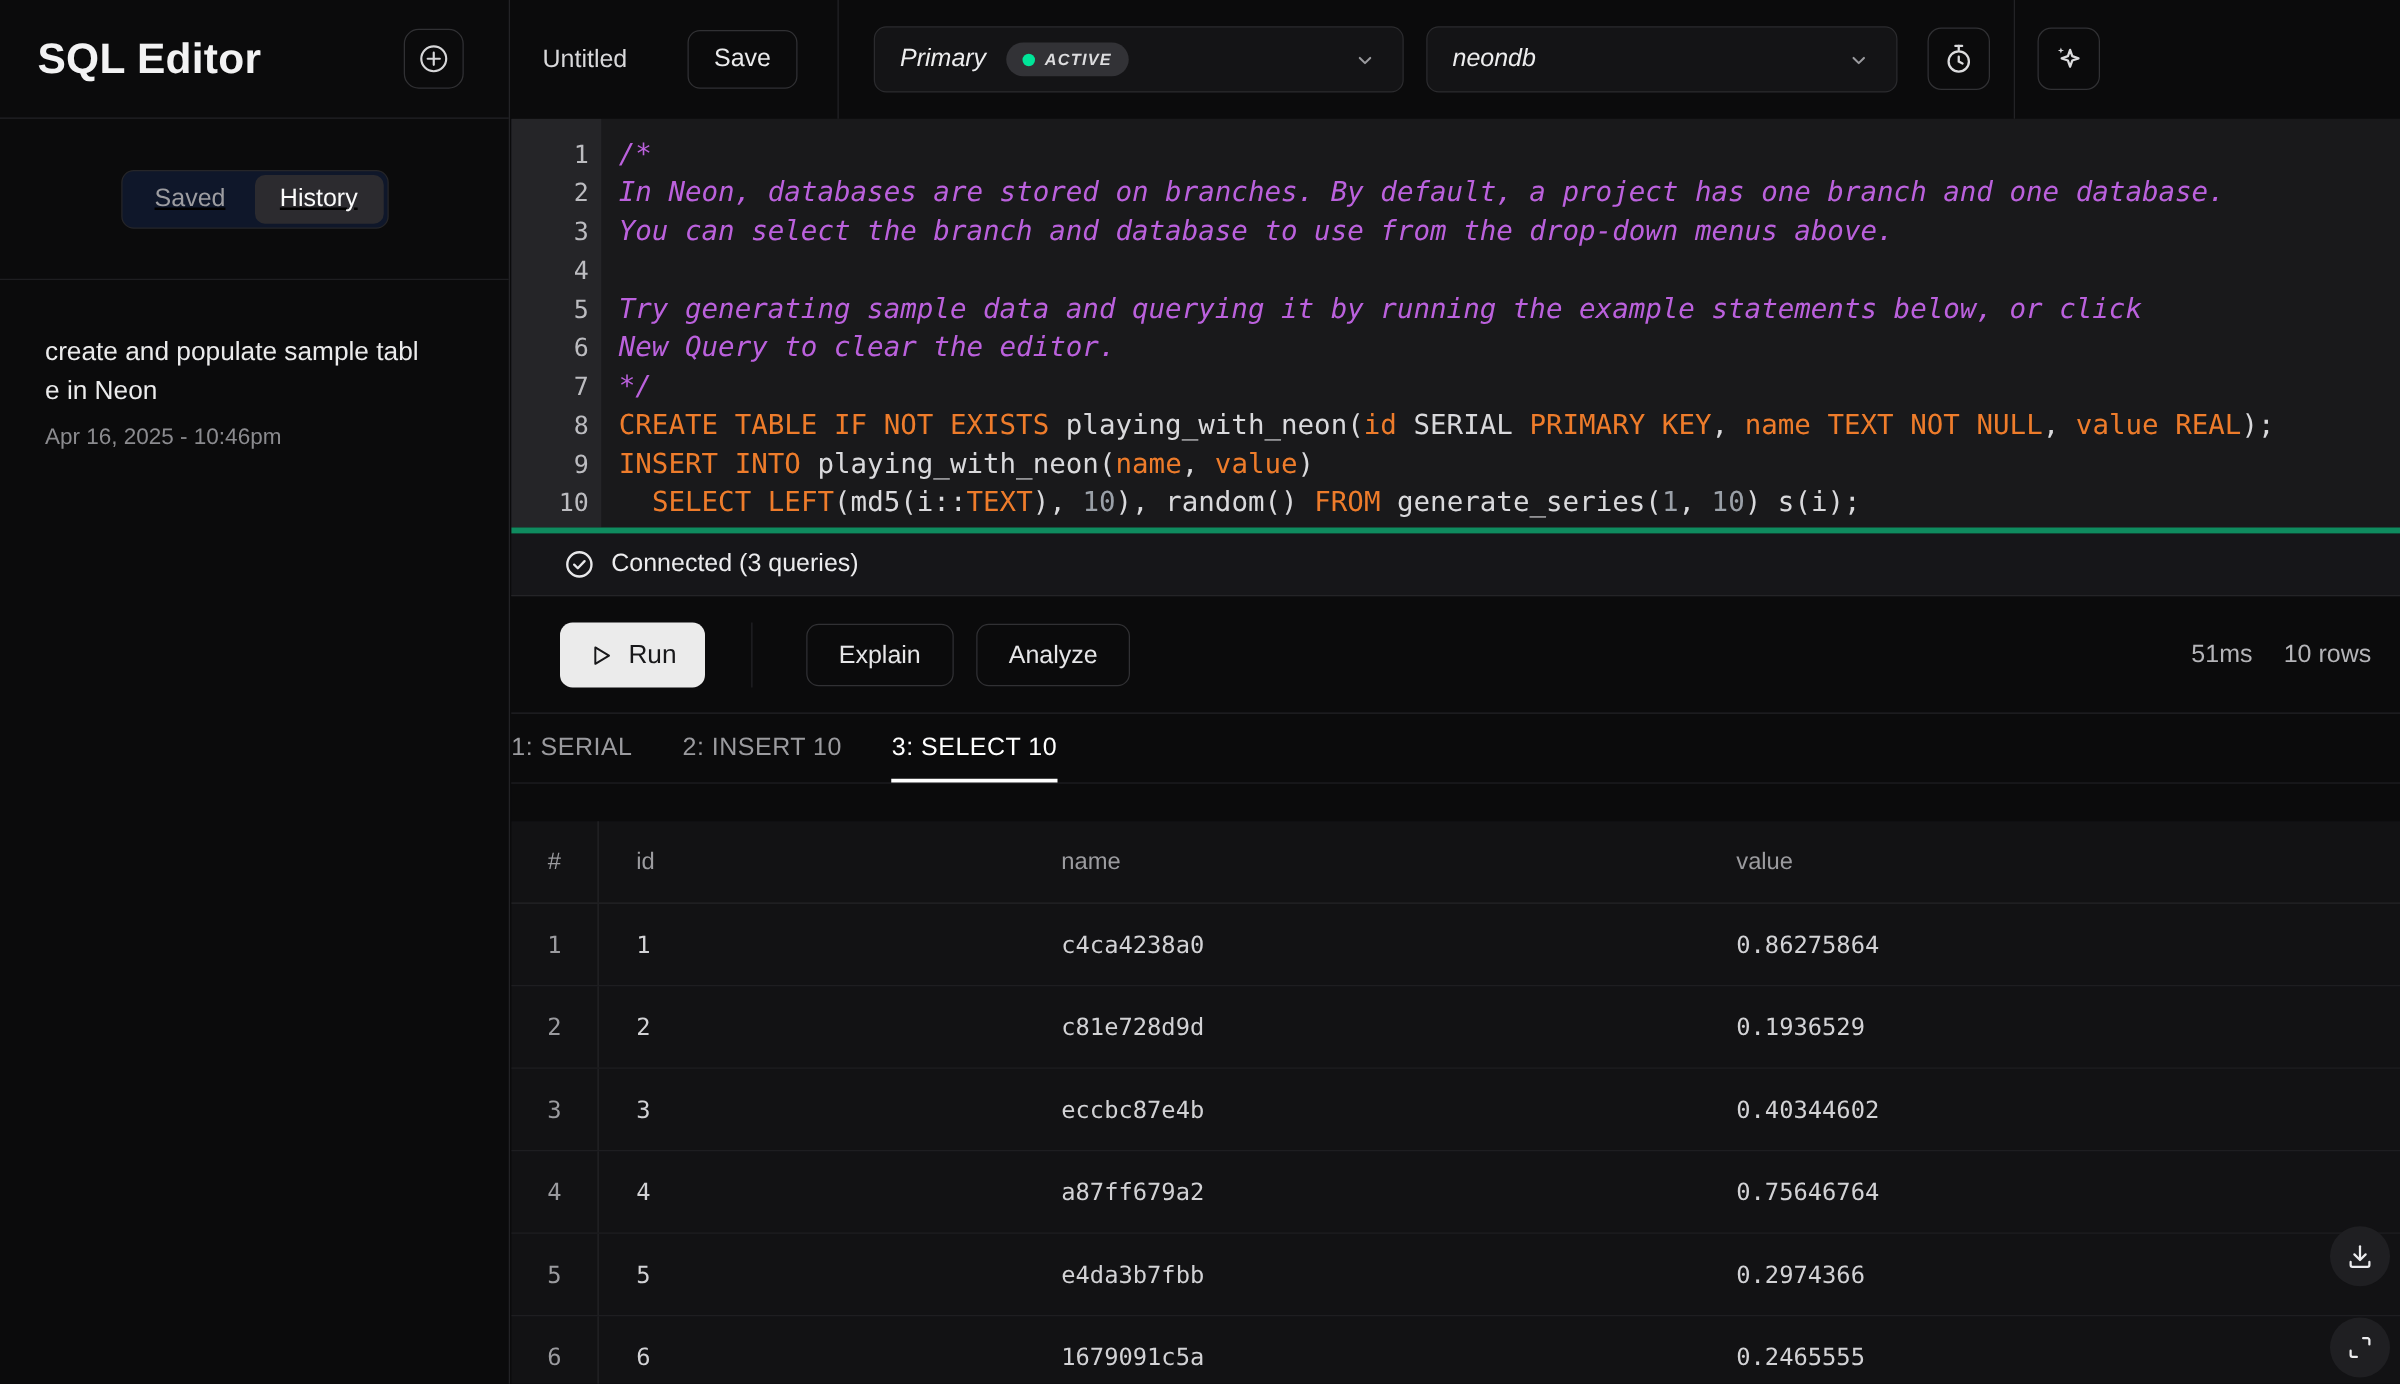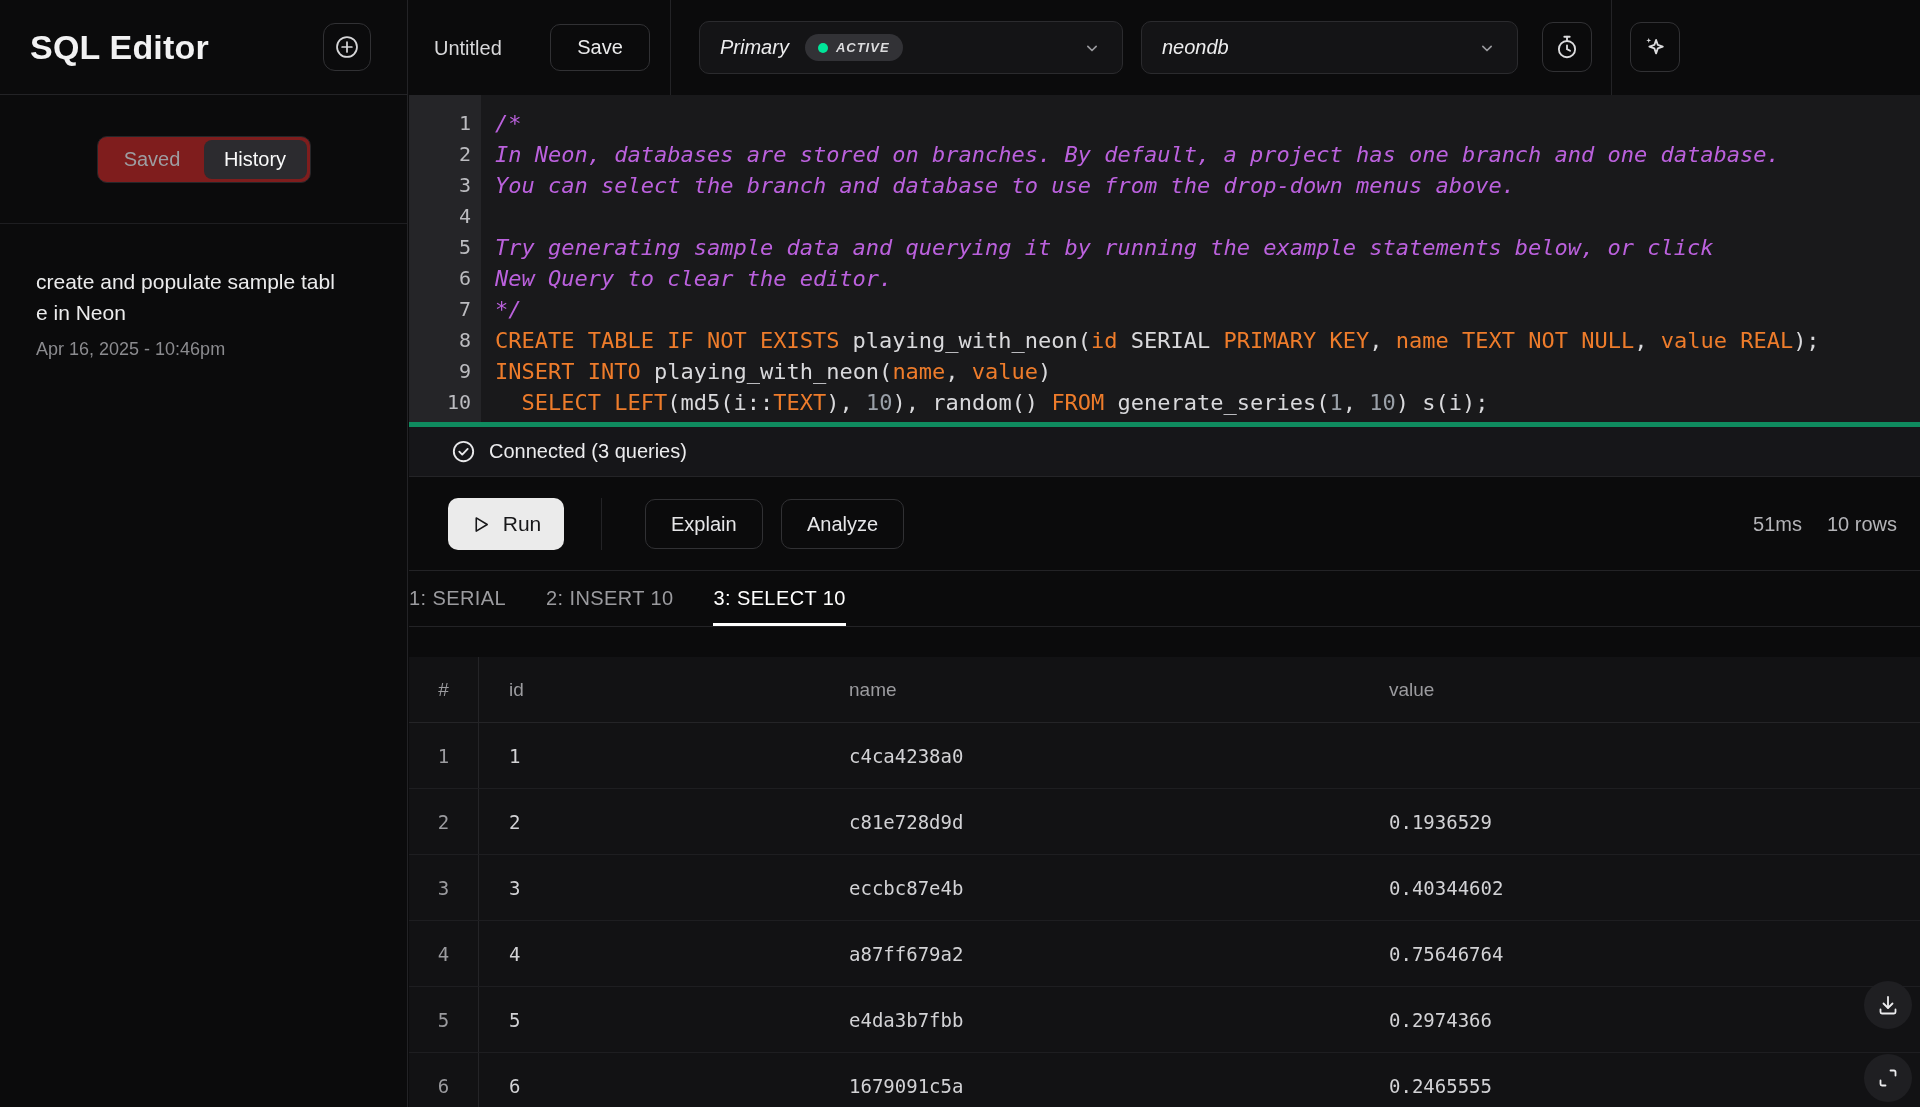--- a/index.html
+++ b/index.html
@@ -9,38 +9,38 @@
   
   .sidebar { position:absolute; left:0; top:0; width:408px; height:1107px;
              background:#0b0b0c; border-right:1px solid #232326; }
   .sidebar-header { height:95px; border-bottom:1px solid #232326; display:flex;
                     align-items:center; justify-content:space-between; padding:0 36px 0 30px;text-align:center; }
   .sidebar-title { font-size:34px; font-weight:700; color:#f2f2f3; letter-spacing:.2px; }
   .icon-btn { width:48px; height:48px; border:1px solid #313134; border-radius:12px;
               background:transparent; display:flex; align-items:center; justify-content:center; cursor:pointer; }
   .seg-section { height:129px; border-bottom:1px solid #1e1e21; display:flex;
                  align-items:center; justify-content:center; }
-  .seg-group { width:214px; height:47px; background:#7f1d1d; border:1px solid #262629;
-               border-radius:10px; display:flex; padding:3px; }
+  .seg-group { width:214px; height:47px; background:#0f172a; border:1px solid #262629;
+               border-radius:10px; display:flex; padding:3px;text-decoration:underline; }
   .seg { flex:1; display:flex; align-items:center; justify-content:center;
          font-size:20px; color:#9d9da1; border-radius:8px; cursor:pointer; }
   .seg.active { background:#2c2b2f; color:#fafafa; }
   .history-item { padding:42px 36px 0 36px; cursor:pointer; }
   .history-item-title { width:300px; font-size:21px; line-height:31px; color:#ebebec;
                         word-break:break-all; }
   .history-item-time { margin-top:11px; font-size:18px; color:#8b8b8f; }
 
   
   .main { position:absolute; left:409px; top:0; width:1511px; height:1107px;
           display:flex; flex-direction:column; }
 
   .topbar { height:95px; position:relative; flex:none; }
   .doc-title { position:absolute; left:25px; top:50%; transform:translateY(-50%);
                font-size:20px; color:#d8d8da; }
-  .save-btn { position:absolute; left:141px; top:24px; width:100px; height:47px;
+  .save-btn { position:absolute; left:141px; top:24px; width:88px; height:47px;
               border:1px solid #313134; border-radius:10px; background:transparent;
               color:#ebebec; font-size:20px; display:flex; align-items:center;
               justify-content:center; cursor:pointer; }
   .vline-full { position:absolute; top:0; bottom:0; width:1px; background:#232326; }
   .select-box { position:absolute; top:21px; height:53px; background:#141416;
                 border:1px solid #2b2b2e; border-radius:10px; display:flex;
                 align-items:center; padding:0 20px; cursor:pointer;font-style:italic; }
   .select-label { font-size:20px; color:#ededee; }
   .badge { margin-left:16px; display:flex; align-items:center; gap:8px;
            background:#323236; border-radius:999px; padding:6px 13px; }
@@ -248,20 +248,21 @@
         <div class="cell c-num">#</div>
         <div class="cell c-id">id</div>
         <div class="cell c-name">name</div>
         <div class="cell c-value">value</div>
       </div>
       <div id="table-body">
           <div class="trow">
             <div class="cell c-num">1</div>
             <div class="cell c-id tbody-cell">1</div>
             <div class="cell c-name tbody-cell">c4ca4238a0</div>
+            <div class="cell c-value tbody-cell">0.86275864</div>
           </div>
           <div class="trow">
             <div class="cell c-num">2</div>
             <div class="cell c-id tbody-cell">2</div>
             <div class="cell c-name tbody-cell">c81e728d9d</div>
             <div class="cell c-value tbody-cell">0.1936529</div>
           </div>
           <div class="trow">
             <div class="cell c-num">3</div>
             <div class="cell c-id tbody-cell">3</div>

